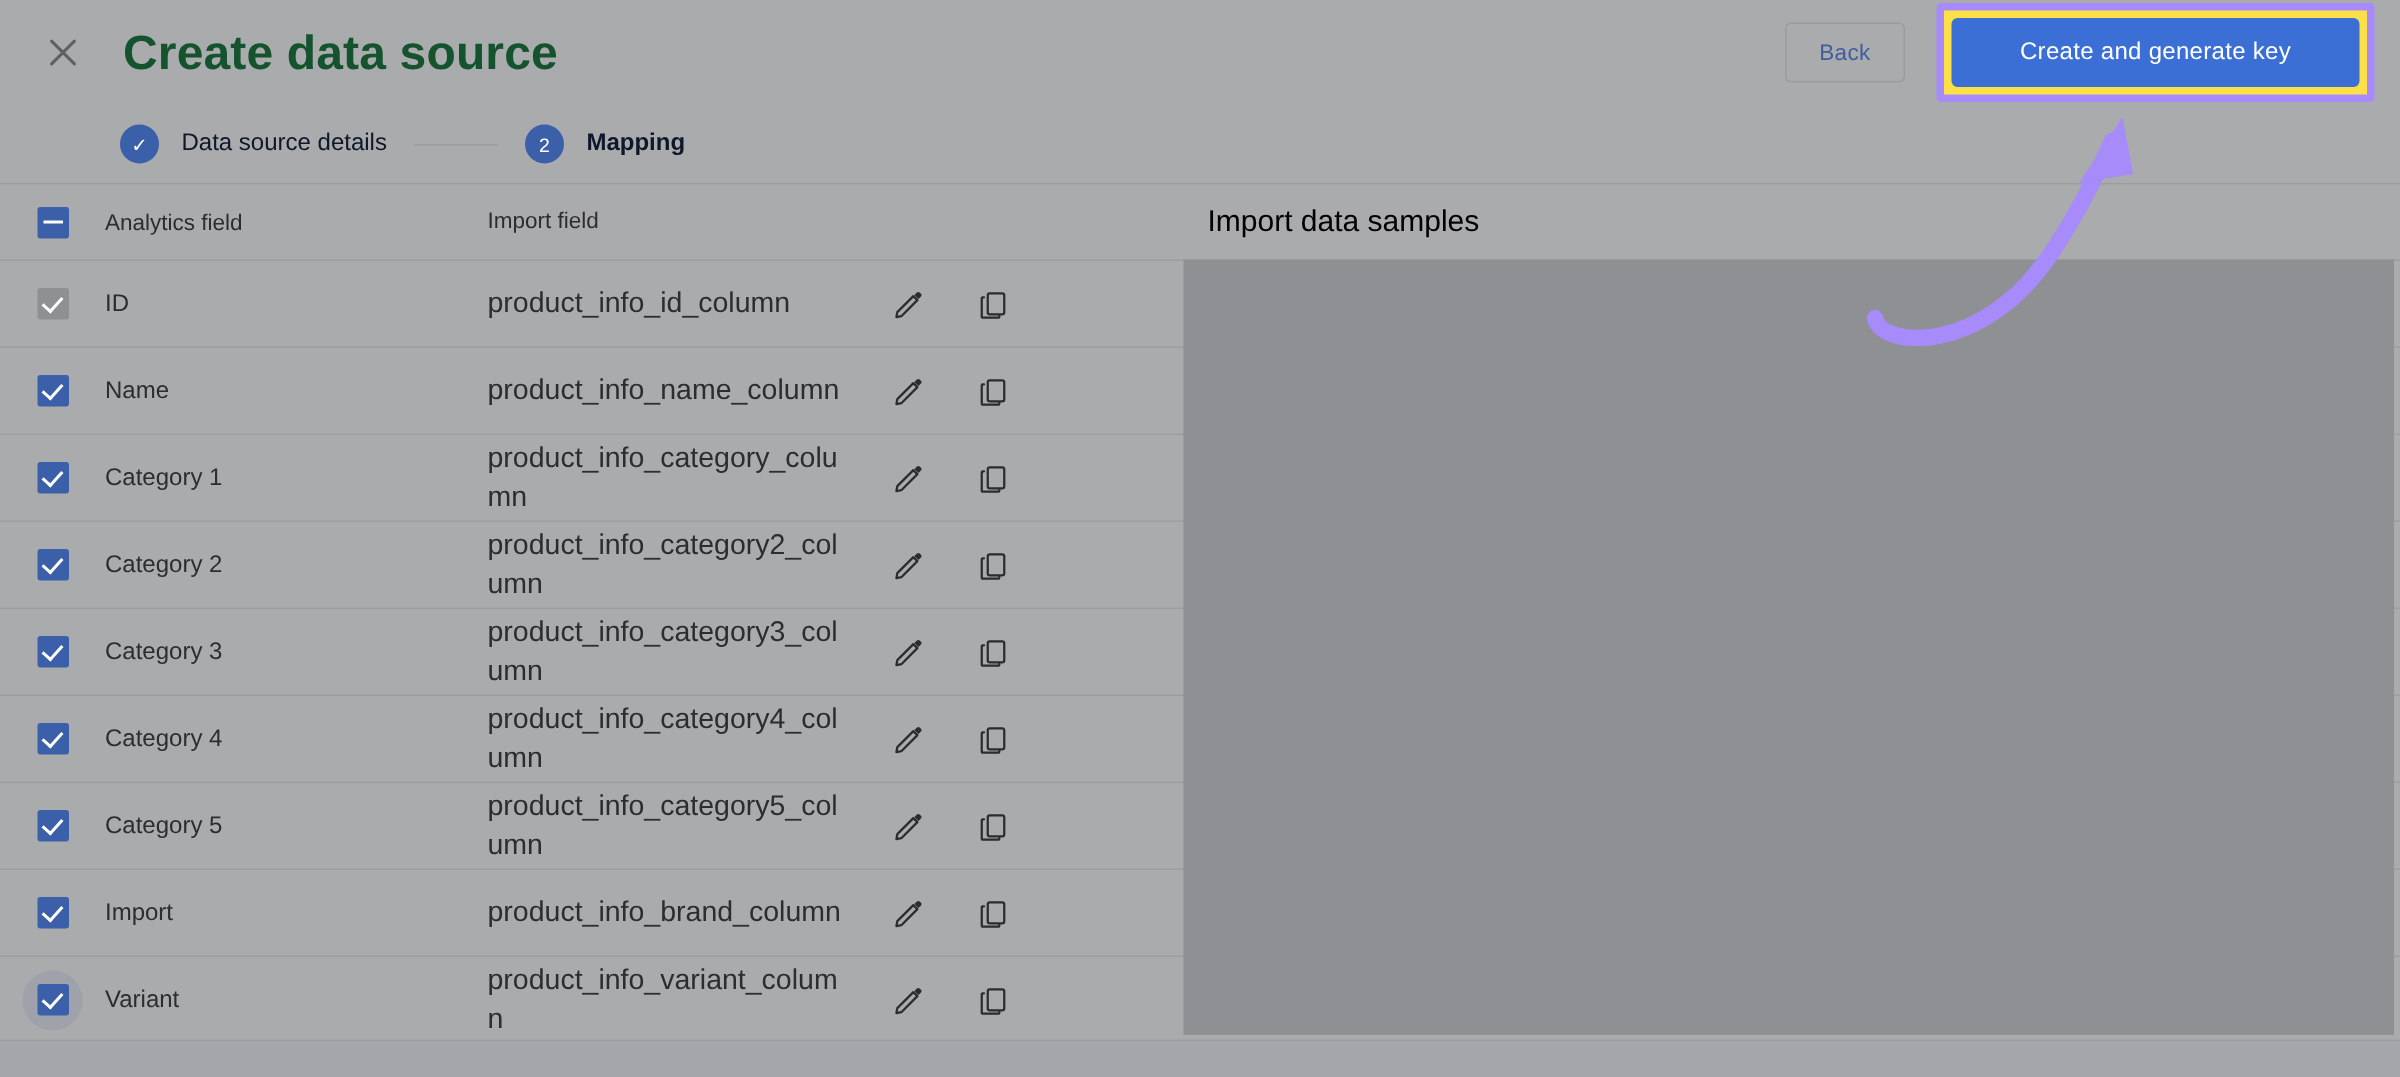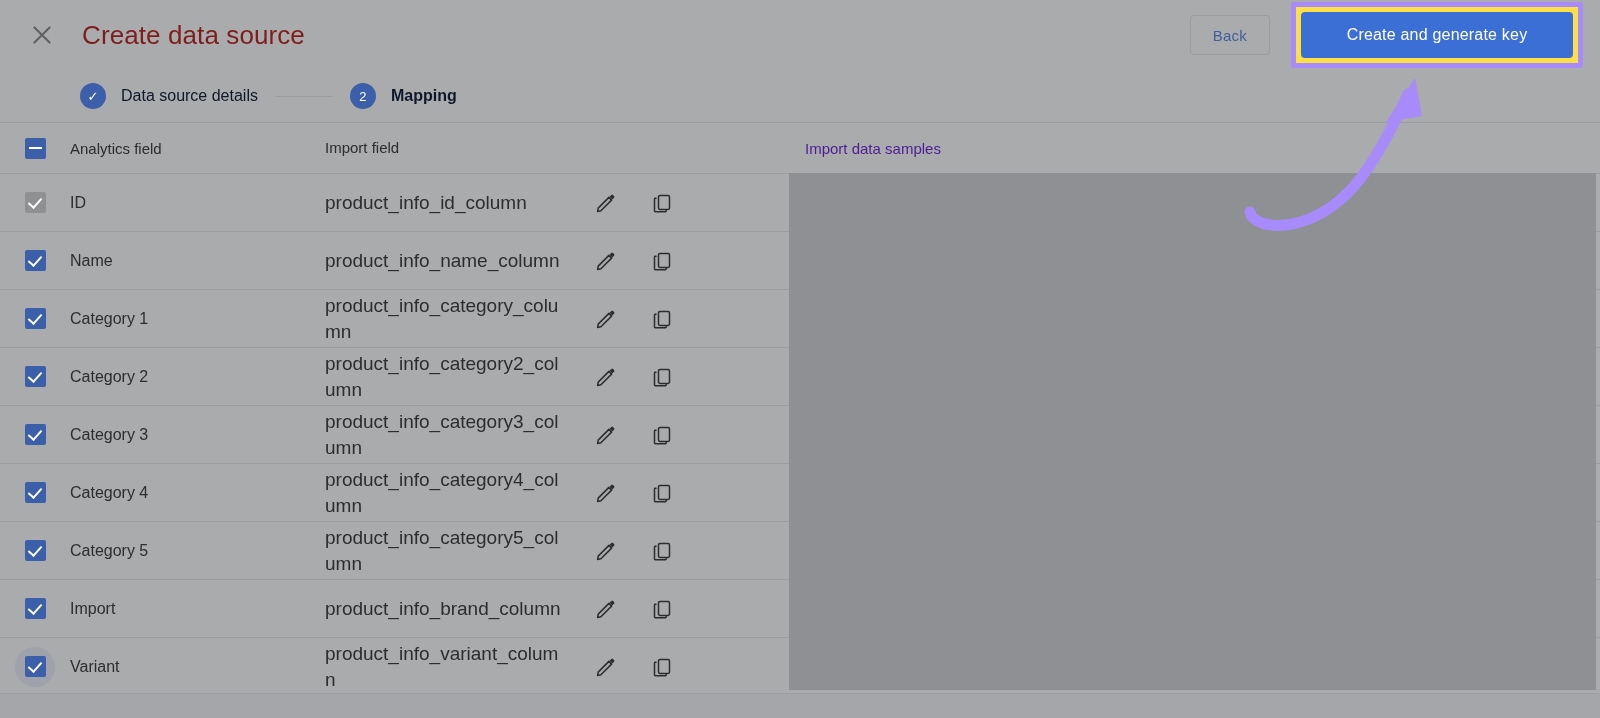--- a/index.html
+++ b/index.html
@@ -39,24 +39,24 @@
     width: 48px; height: 48px;
     margin-left: 18px;
     display: flex; align-items: center; justify-content: center;
     border-radius: 50%;
     cursor: pointer;
   }
   .close-btn svg { display:block; }
 
   .appbar-title {
     margin-left: 16px;
-    font-size: 26px;
-    font-weight: 400;
+    font-size: 32px;
+    font-weight: 700;
     letter-spacing: .1px;
-    color: #7f1d1d;
+    color: #14532d;
     white-space: nowrap;
   }
 
   .appbar-actions {
     position: absolute;
     right: 0; top: 0;
     height: 70px;
     display: flex;
     align-items: center;
   }
@@ -234,22 +234,22 @@
   }
   .icon-btn {
     width: 26px; height: 26px;
     display: flex; align-items: center; justify-content: center;
     cursor: pointer;
   }
   .icon-btn svg { display: block; }
 
   .cell-samples {
     flex: 1 1 auto;
-    font-size: 15px;
-    color: #4c1d95;
+    font-size: 20px;
+    color: #000000;
     padding-left: 90px;
   }
 
   .head .cell-analytics,
   .head .cell-import { font-size: 15px; }
 
   
   .sample-panel {
     position: absolute;
     left: 789px;

